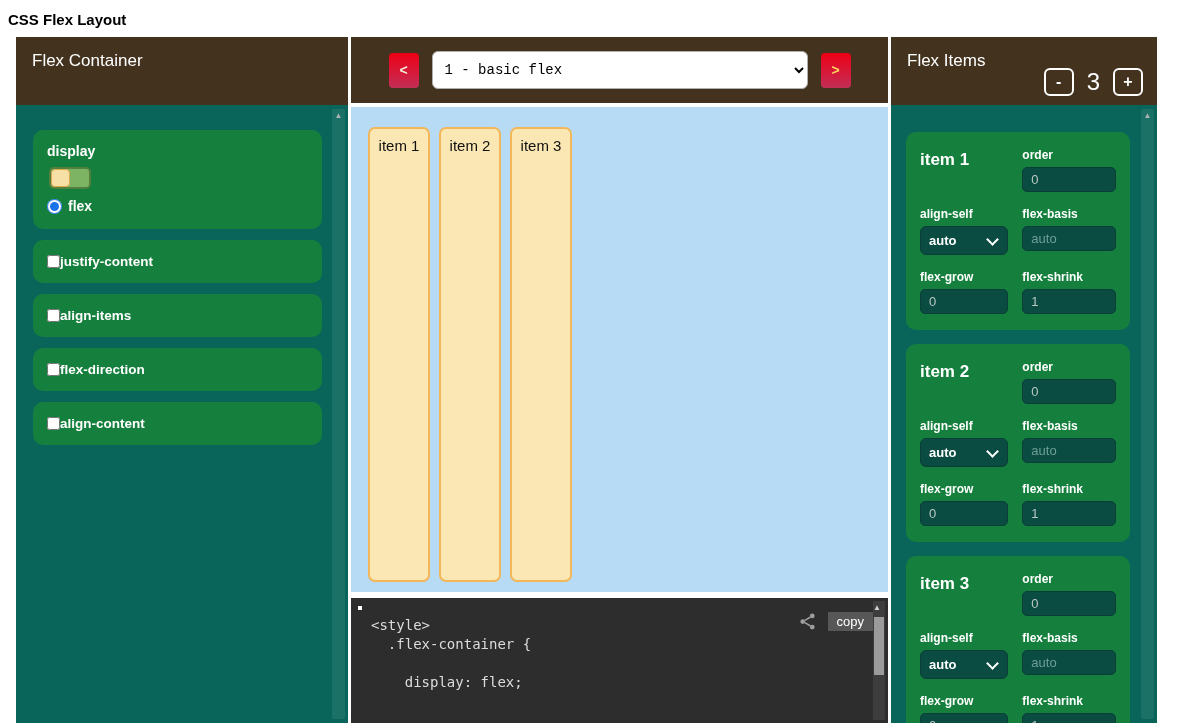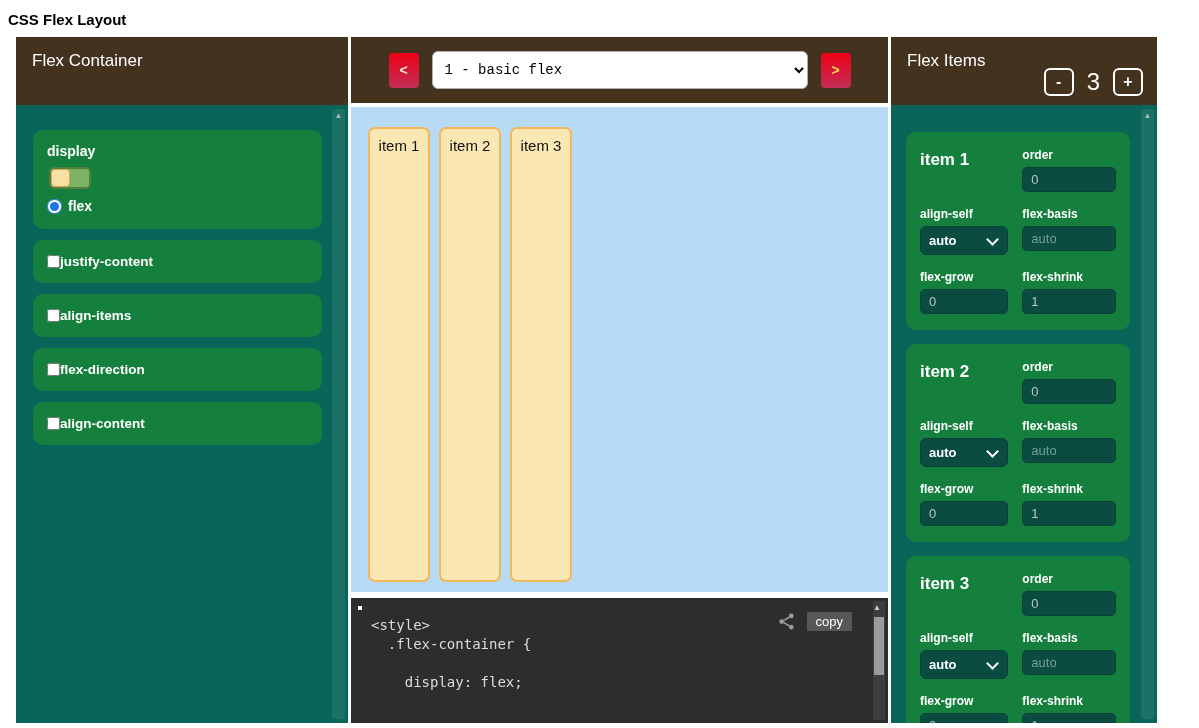--- a/index.html
+++ b/index.html
@@ -47,21 +47,21 @@
   .example-select { width: 376px; height: 38px; border: 1px solid #b0b0b0; border-radius: 6px;
     font-size: 14px; color: #000; padding: 0 8px; background: #fff; font-family: Liberation Mono, monospace; }
 
   .flex-preview { background: #b8dbf5; flex: 0 0 485px; display: flex; align-items: stretch;
     padding: 20px 15px 10px 17px; gap: 9px; margin-bottom: 6px; }
   .flex-item { width: 62px; background: #fbe7b4; border: 2px solid #f3b75a; border-radius: 7px;
     text-align: center; padding-top: 8px; font-size: 15px; color: #111; }
 
   .code-block { flex: 1 1 auto; background: #2d2d2d; position: relative; overflow: hidden; }
   .code-dot { position: absolute; top: 8px; left: 7px; width: 4px; height: 4px; background: #fff; }
-  .code-toolbar { position: absolute; top: 14px; right: 36px; display: flex; align-items: center; gap: 11px; }
+  .code-toolbar { position: absolute; top: 14px; right: 15px; display: flex; align-items: center; gap: 11px; }
   .share-icon { width: 19px; height: 19px; cursor: pointer; }
   .copy-btn { background: #575757; color: #fff; border: none; font-size: 13px; padding: 2px 9px;
     cursor: pointer; font-family: "Liberation Sans", sans-serif; }
   .code-text { margin: 0; padding: 18px 30px 8px 20px; color: #dcdcdc; font-size: 14px; line-height: 19px;
     font-family: "DejaVu Sans Mono", "Liberation Mono", monospace; white-space: pre; }
   .code-scrollbar { position: absolute; top: 3px; right: 3px; bottom: 3px; width: 12px; background: #3d3d3d; }
   .code-scrollbar .scroll-arrow { color: #cfcfcf; }
   .code-thumb { width: 10px; height: 58px; margin: 2px auto 0 auto; background: #9b9b9b; }
 
   

